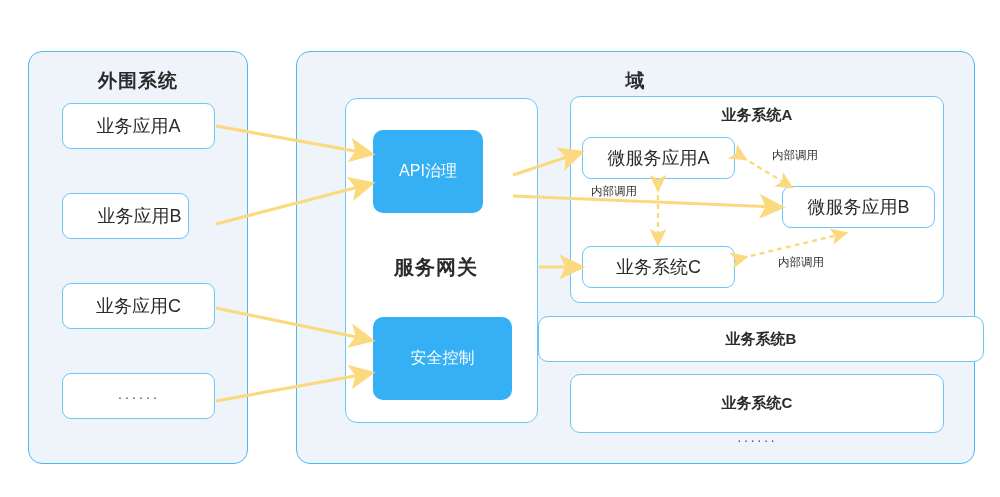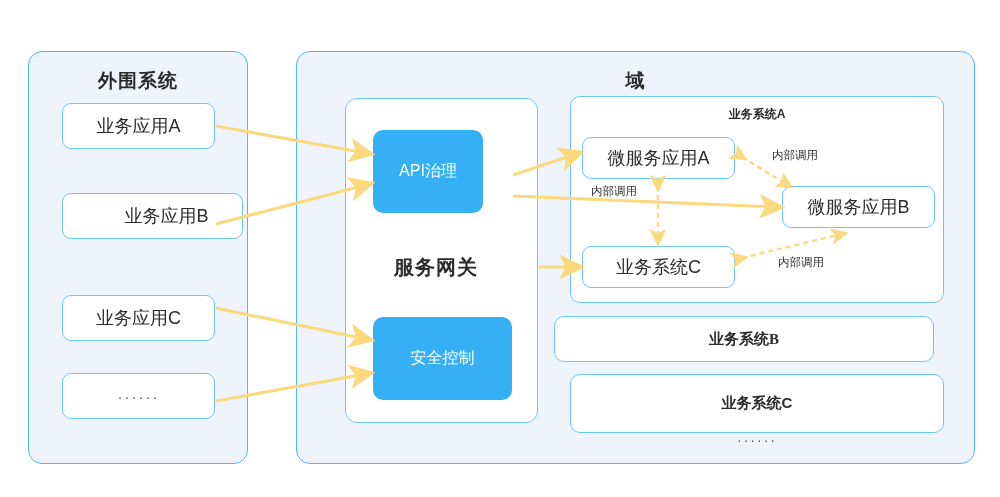--- a/index.html
+++ b/index.html
@@ -90,21 +90,21 @@
     position: absolute;
     background: #ffffff;
     border: 1.4px solid #6cc6f7;
     border-radius: 10px;
     box-sizing: border-box;
   }
   .bizsys-title {
     position: absolute;
     left: 0; right: 0;
     text-align: center;
-    font-size: 12px;
+    font-size: 15px;
     font-weight: bold;
     color: #2b2b2b;
   }
   .bizsys-row {
     position: absolute;
     background: #ffffff;
     border: 1.4px solid #6cc6f7;
     border-radius: 10px;
     box-sizing: border-box;
     display: flex;
@@ -140,40 +140,40 @@
 </style>
 </head>
 <body>
 
 <div id="canvas">
 
   <div class="zone" style="left:28px; top:51px; width:220px; height:413px;"></div>
   <div class="zone-title" style="left:28px; top:68px; width:220px;">外围系统</div>
 
   <div class="card" style="left:62px; top:103px; width:153px; height:46px;">业务应用A</div>
-  <div class="card" style="left:62px; top:193px; width:181px; height:46px;padding-left:28px;">业务应用B</div>
-  <div class="card" style="left:62px; top:283px; width:153px; height:46px;margin-top:12px;">业务应用C</div>
+  <div class="card" style="left:62px; top:193px; width:127px; height:46px;padding-left:28px;">业务应用B</div>
+  <div class="card" style="left:62px; top:283px; width:153px; height:46px;">业务应用C</div>
   <div class="card dots" style="left:62px; top:373px; width:153px; height:46px;">······</div>
 
   <div class="zone" style="left:296px; top:51px; width:679px; height:413px;"></div>
   <div class="zone-title" style="left:296px; top:68px; width:679px;">域</div>
 
   <div class="gw-panel" style="left:345px; top:98px; width:193px; height:325px;"></div>
   <div class="gw-block" style="left:373px; top:130px; width:110px; height:83px;">API治理</div>
   <div class="gw-label" style="left:333px; top:254px; width:206px;">服务网关</div>
   <div class="gw-block" style="left:373px; top:317px; width:139px; height:83px;">安全控制</div>
 
   <div class="bizsys" style="left:570px; top:96px; width:374px; height:207px;"></div>
   <div class="bizsys-title" style="left:570px; top:106px; width:374px;">业务系统A</div>
 
   <div class="card" style="left:582px; top:137px; width:153px; height:42px;">微服务应用A</div>
   <div class="card" style="left:782px; top:186px; width:153px; height:42px;">微服务应用B</div>
   <div class="card" style="left:582px; top:246px; width:153px; height:42px;">业务系统C</div>
 
-  <div class="bizsys-row" style="left:554px; top:316px; width:380px; height:46px;font-family:Liberation Serif, serif;">业务系统B</div>
+  <div class="bizsys-row" style="left:538px; top:316px; width:446px; height:46px;">业务系统B</div>
   <div class="bizsys-row" style="left:570px; top:374px; width:374px; height:59px;">业务系统C</div>
   <div class="ellipsis-note" style="left:570px; top:432px; width:374px;">······</div>
 
   <svg id="arrows" viewBox="0 0 1000 497" xmlns="http://www.w3.org/2000/svg">
     <defs>
       <marker id="ah" markerWidth="9" markerHeight="9" refX="5.2" refY="4.5" orient="auto" markerUnits="strokeWidth">
         <path d="M0,0.6 L8.2,4.5 L0,8.4 L1.9,4.5 Z" fill="#fbd97e"></path>
       </marker>
       <marker id="ahd" markerWidth="8" markerHeight="8" refX="4.6" refY="4" orient="auto" markerUnits="strokeWidth">
         <path d="M0,0.5 L7.4,4 L0,7.5 L1.7,4 Z" fill="#fbd97e"></path>

